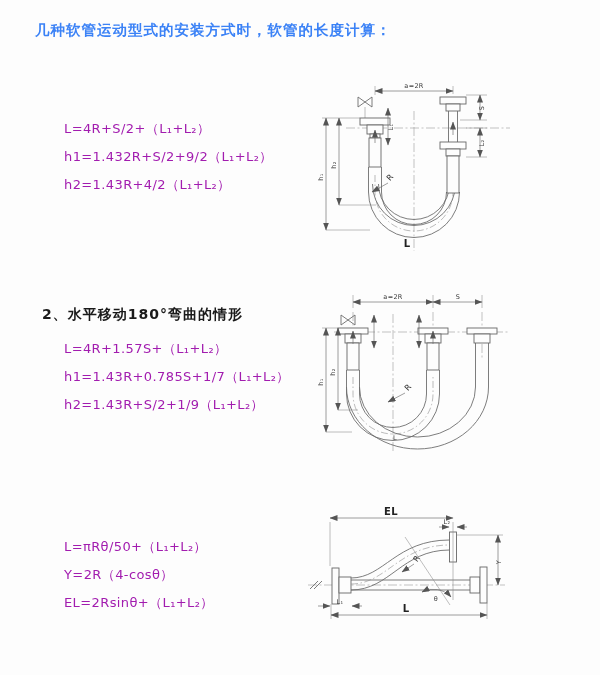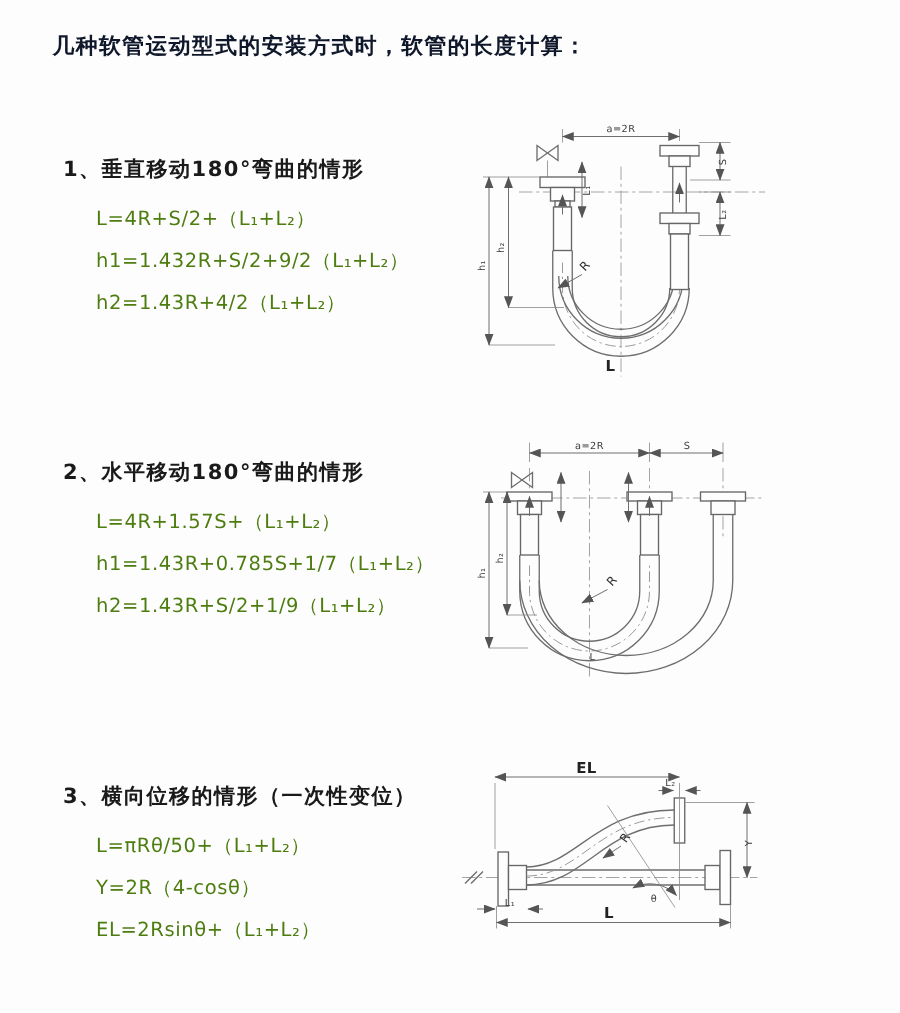--- a/index.html
+++ b/index.html
@@ -4,29 +4,29 @@
 <style>
   html,body{margin:0;padding:0;}
   body{
     width:600px;height:675px;background:#fdfdfd;overflow:hidden;
     font-family:"DejaVu Sans","Liberation Sans",sans-serif;
     color:#1c1c1c;position:relative;
   }
   .page{position:absolute;inset:0;background:#fdfdfd;}
   .doc-title{
     position:absolute;left:35px;top:21px;margin:0;
-    font-size:14.5px;font-weight:700;letter-spacing:1px;color:#0f172a;
+    font-size:14.5px;font-weight:700;letter-spacing:1px;color:#3b82f6;
   }
   .calc-section{position:absolute;left:42px;width:290px;}
   .sec-heading{
     margin:0;font-size:14px;font-weight:600;letter-spacing:1px;color:#1a1a1a;
   }
   .formula{
     margin-left:22px;margin-top:0;height:28px;line-height:28px;
-    font-size:13px;font-weight:500;letter-spacing:.4px;color:#4d7c0f;white-space:nowrap;
+    font-size:13px;font-weight:500;letter-spacing:.4px;color:#a21caf;white-space:nowrap;
   }
   .formula:first-of-type{margin-top:11px;}
   #sec-1{top:104px;}
   #sec-2{top:306px;}
   #sec-3{top:522px;}
   .diagram{position:absolute;}
   #diag-1{left:312px;top:75px;}
   #diag-2{left:312px;top:282px;}
   #diag-3{left:298px;top:500px;}
   .diagram .ln{stroke:#6e6e6e;stroke-width:.9;fill:none;}
@@ -40,21 +40,20 @@
   .diagram text.mid{fill:#333;font-size:8px;}
 </style>
 </head>
 <body>
 
 <div class="page">
 
   <h1 class="doc-title">几种软管运动型式的安装方式时，软管的长度计算：</h1>
 
   <section class="calc-section" id="sec-1">
-    <h2 class="sec-heading">1、垂直移动180°弯曲的情形</h2>
     <div class="formula">L=4R+S/2+（L₁+L₂）</div>
     <div class="formula">h1=1.432R+S/2+9/2（L₁+L₂）</div>
     <div class="formula">h2=1.43R+4/2（L₁+L₂）</div>
   </section>
 
   <svg class="diagram" id="diag-1" width="270" height="180" viewBox="0 0 270 180">
     <defs>
       <marker id="a1" viewBox="0 0 8 6" refX="7.5" refY="3" markerWidth="8" markerHeight="6" orient="auto-start-reverse" markerUnits="userSpaceOnUse">
         <path d="M0,0 L8,3 L0,6 Z" fill="#555"></path>
       </marker>
@@ -195,21 +194,20 @@
       <line class="dim" x1="121" y1="62" x2="121" y2="49" marker-end="url(#a2)"></line>
 
       <text transform="rotate(-48 98,107)" x="98" y="107" text-anchor="middle" class="mid">R</text>
       <line class="dim" x1="93" y1="111" x2="76" y2="120" marker-end="url(#a2)"></line>
 
       <text x="83" y="158" text-anchor="middle">L</text>
     </g>
   </svg>
 
   <section class="calc-section" id="sec-3">
-    <h2 class="sec-heading">3、横向位移的情形（一次性变位）</h2>
     <div class="formula">L=πRθ/50+（L₁+L₂）</div>
     <div class="formula">Y=2R（4-cosθ）</div>
     <div class="formula">EL=2Rsinθ+（L₁+L₂）</div>
   </section>
 
   <svg class="diagram" id="diag-3" width="272" height="140" viewBox="0 0 272 140">
     <defs>
       <marker id="a3" viewBox="0 0 8 6" refX="7.5" refY="3" markerWidth="8" markerHeight="6" orient="auto-start-reverse" markerUnits="userSpaceOnUse">
         <path d="M0,0 L8,3 L0,6 Z" fill="#555"></path>
       </marker>

